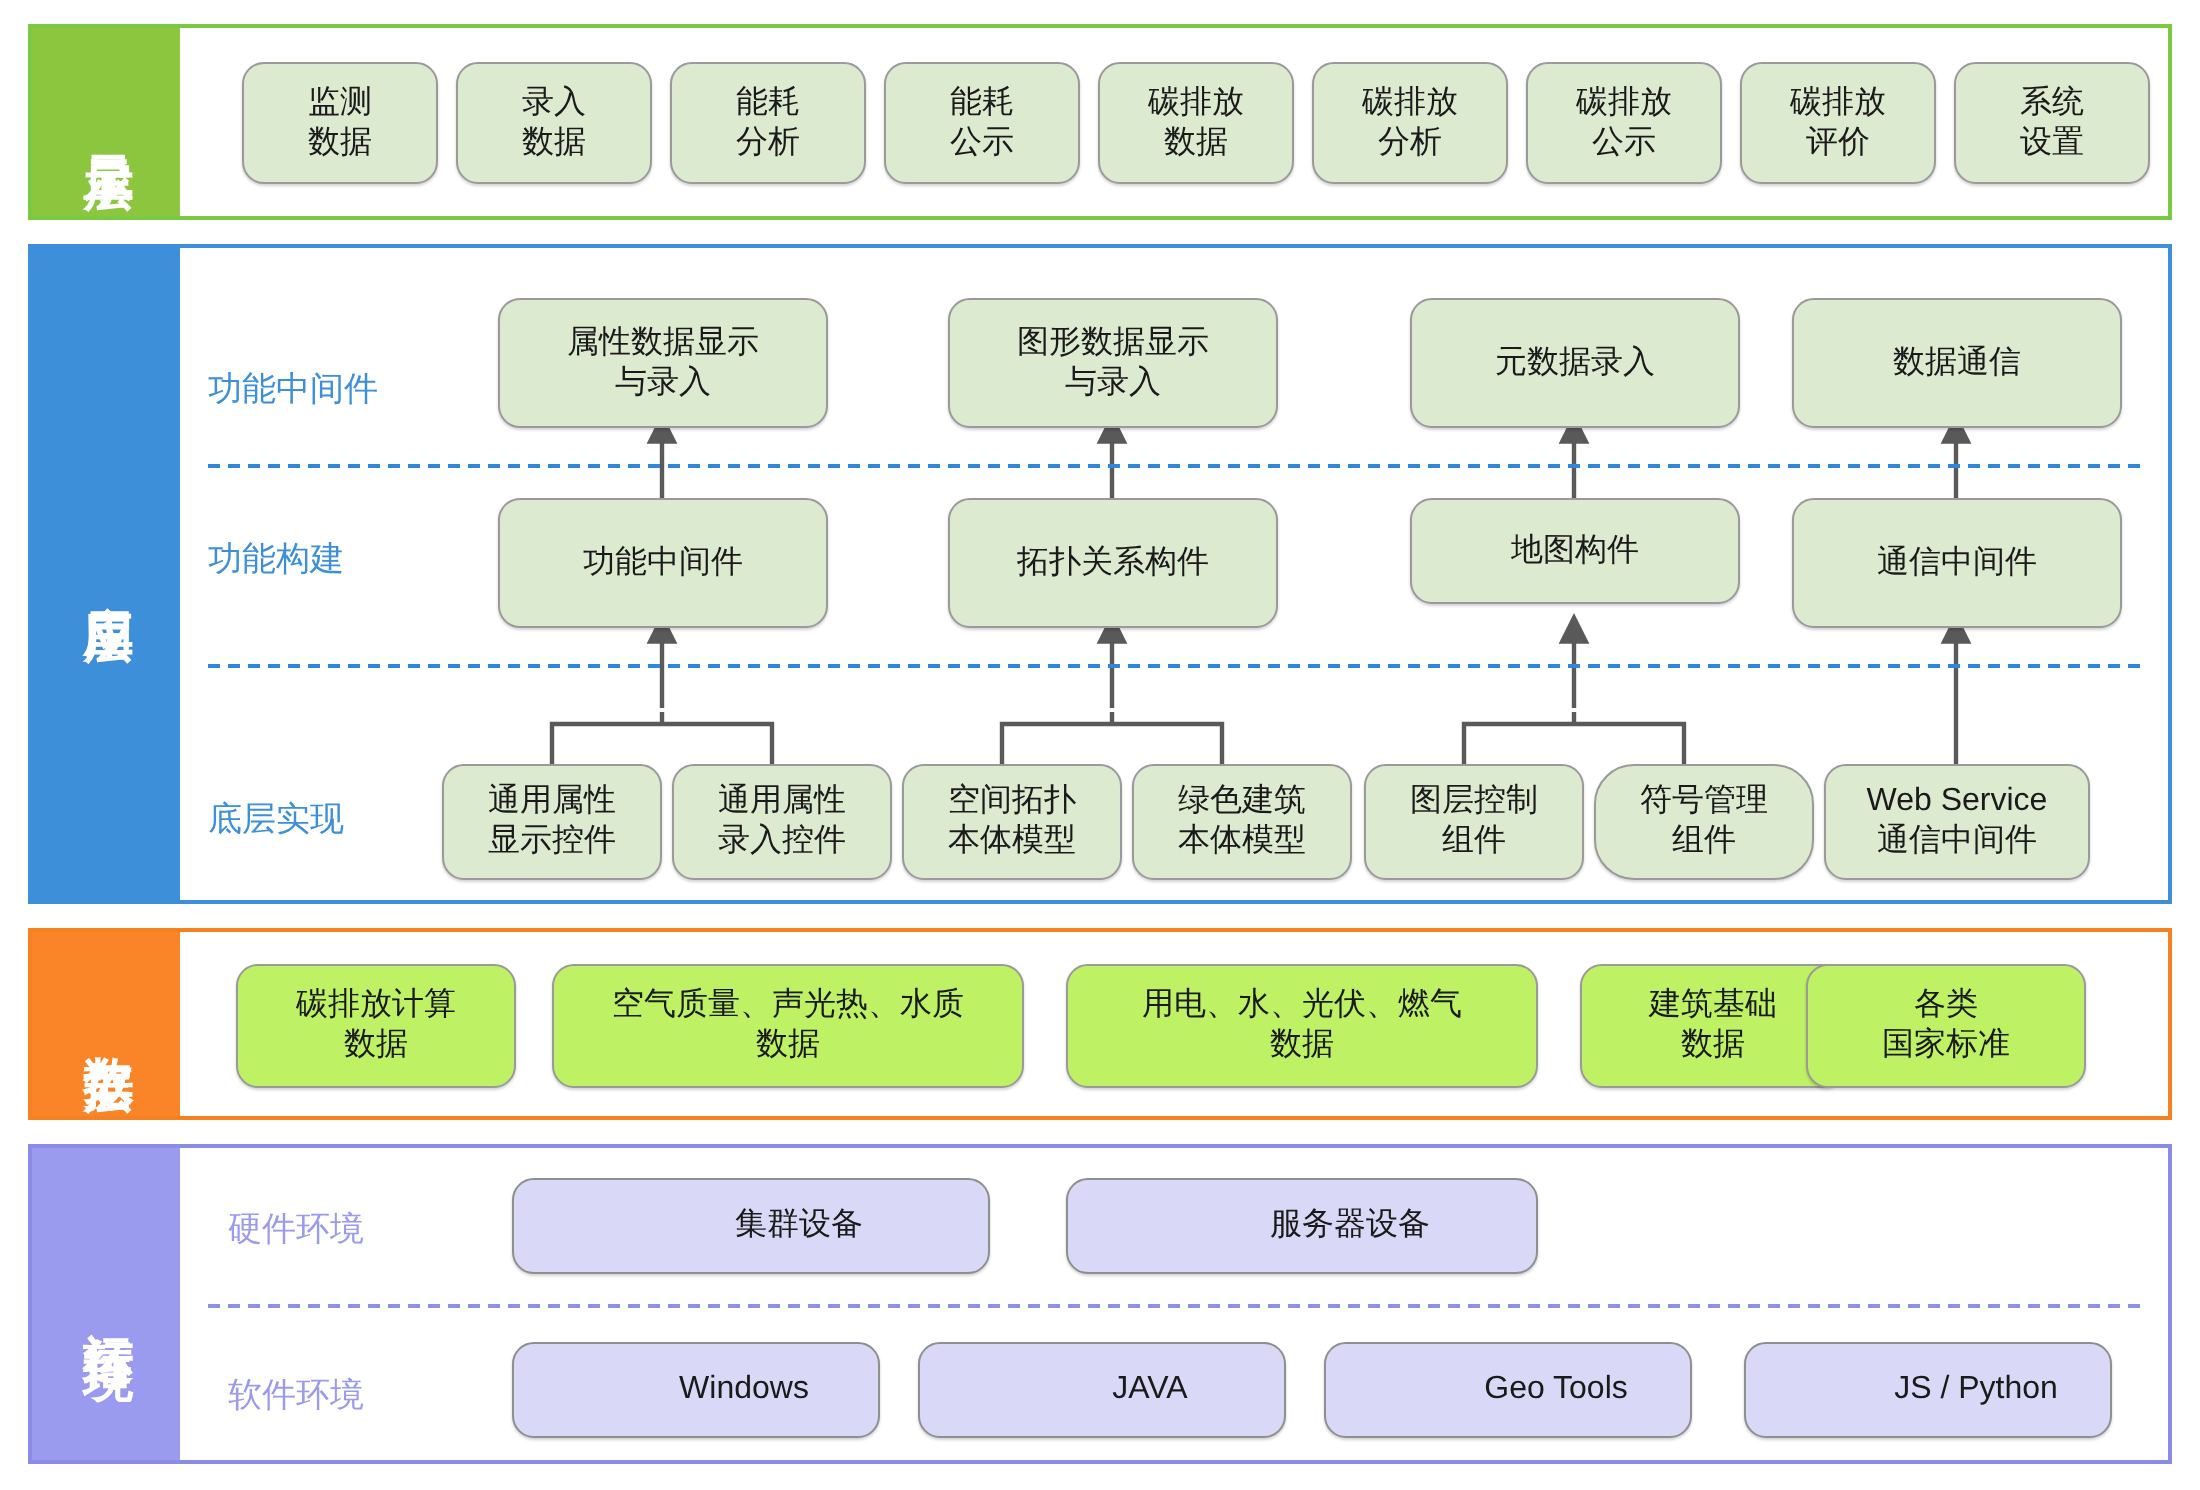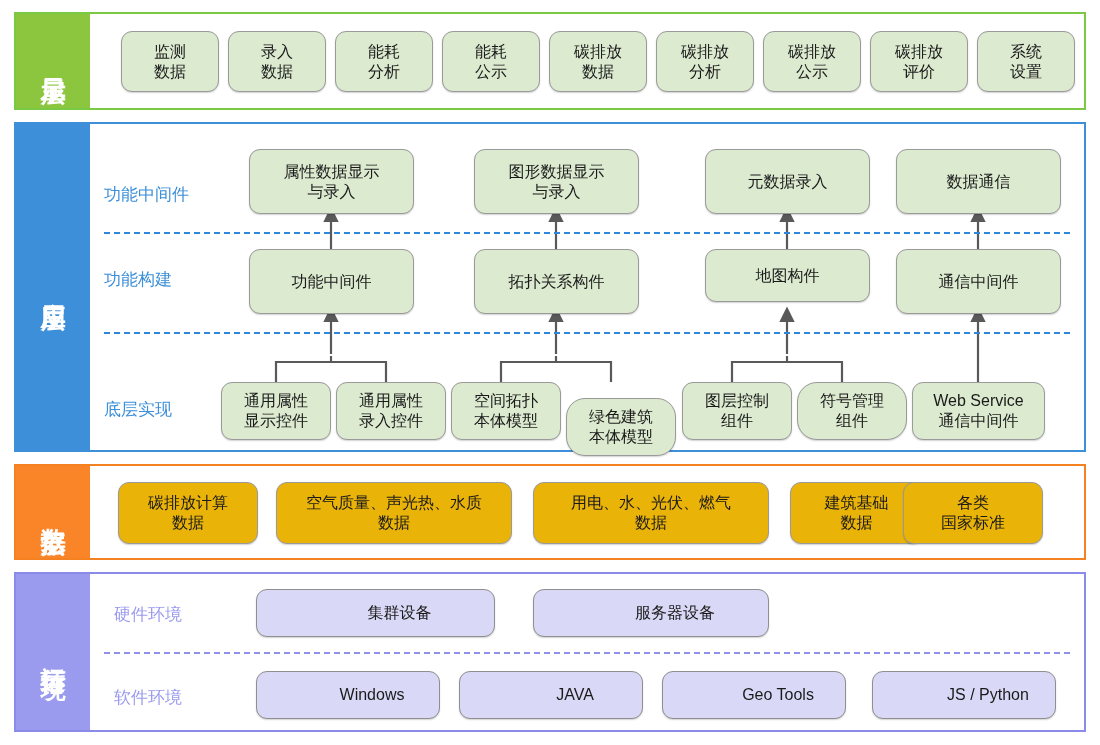--- a/index.html
+++ b/index.html
@@ -73,21 +73,21 @@
     color: #1a1a1a;
     line-height: 1.25;
     white-space: pre-line;
   }
   .node.green {
     background: #dcead0;
     border: 1.3px solid #9a9a9a;
     box-shadow: 0 1px 1.5px rgba(0,0,0,0.18);
   }
   .node.orange {
-    background: #eab308;
+    background: #bef264;
     border: 1.3px solid #9a9a9a;
     box-shadow: 0 1px 1.5px rgba(0,0,0,0.18);
   }
   .node.purple {
     background: #d9d9f7;
     border: 1.3px solid #8f8f8f;
     box-shadow: 0 1px 1.5px rgba(0,0,0,0.18);
     padding-left: 48px;
   }
 
@@ -194,21 +194,21 @@
       <div class="node green" style="left:384px; top:125px; width:165px; height:65px;">拓扑关系构件</div>
       <div class="node green" style="left:615px; top:125px; width:165px; height:53px;">地图构件</div>
       <div class="node green" style="left:806px; top:125px; width:165px; height:65px;">通信中间件</div>
 
       <div class="node green" style="left:131px; top:258px; width:110px; height:58px;">通用属性
 显示控件</div>
       <div class="node green" style="left:246px; top:258px; width:110px; height:58px;">通用属性
 录入控件</div>
       <div class="node green" style="left:361px; top:258px; width:110px; height:58px;">空间拓扑
 本体模型</div>
-      <div class="node green" style="left:476px; top:274px; width:110px; height:58px;border-radius:19px;">绿色建筑
+      <div class="node green" style="left:476px; top:258px; width:110px; height:58px;">绿色建筑
 本体模型</div>
       <div class="node green" style="left:592px; top:258px; width:110px; height:58px;">图层控制
 组件</div>
       <div class="node green" style="left:707px; top:258px; width:110px; height:58px;border-radius:20px;">符号管理
 组件</div>
       <div class="node green" style="left:822px; top:258px; width:133px; height:58px;">Web Service
 通信中间件</div>
     </div>
   </div>
 

